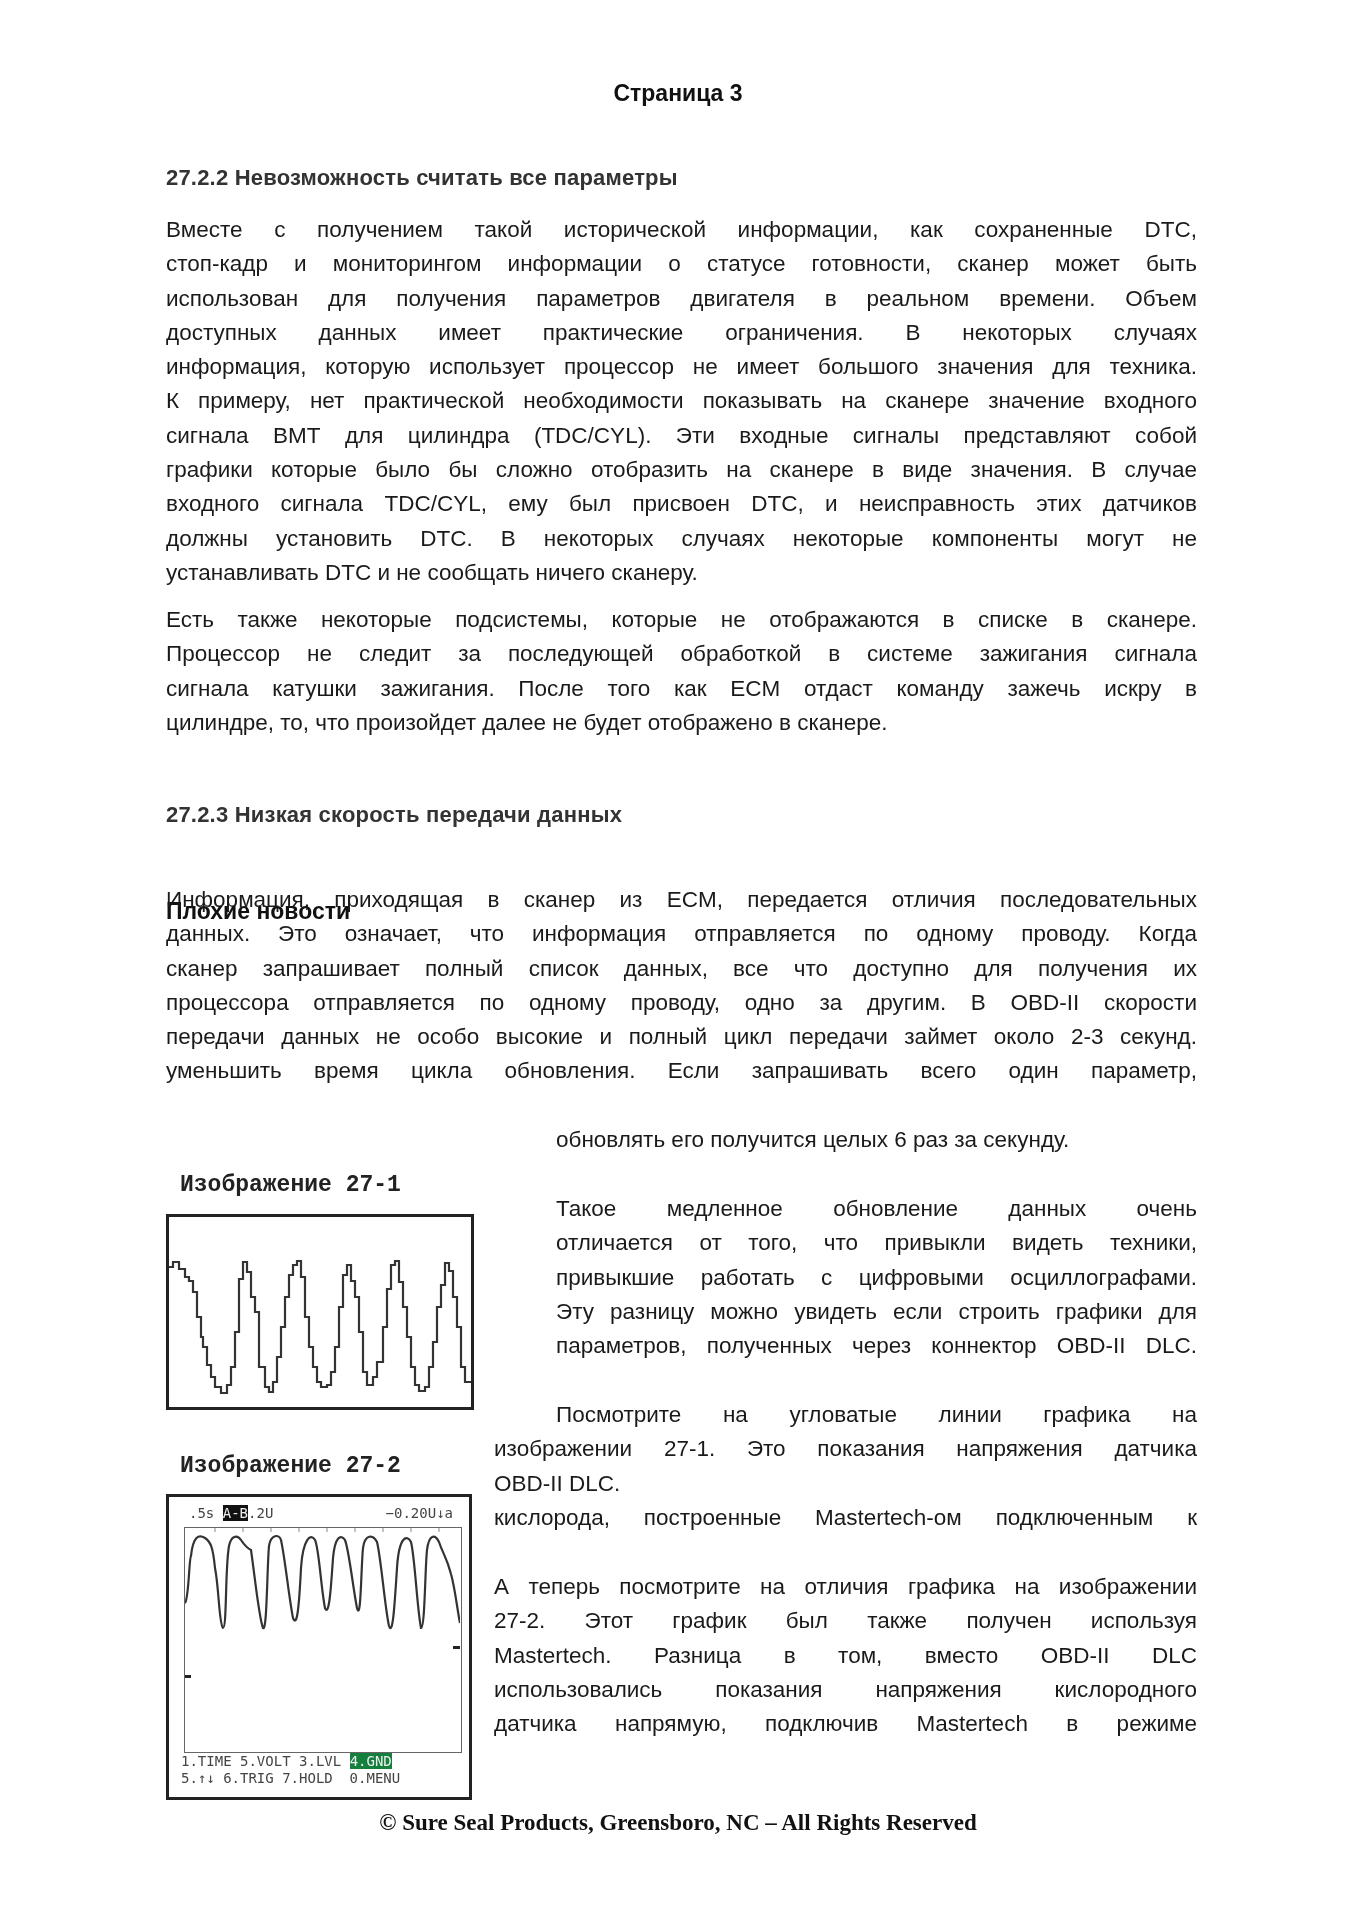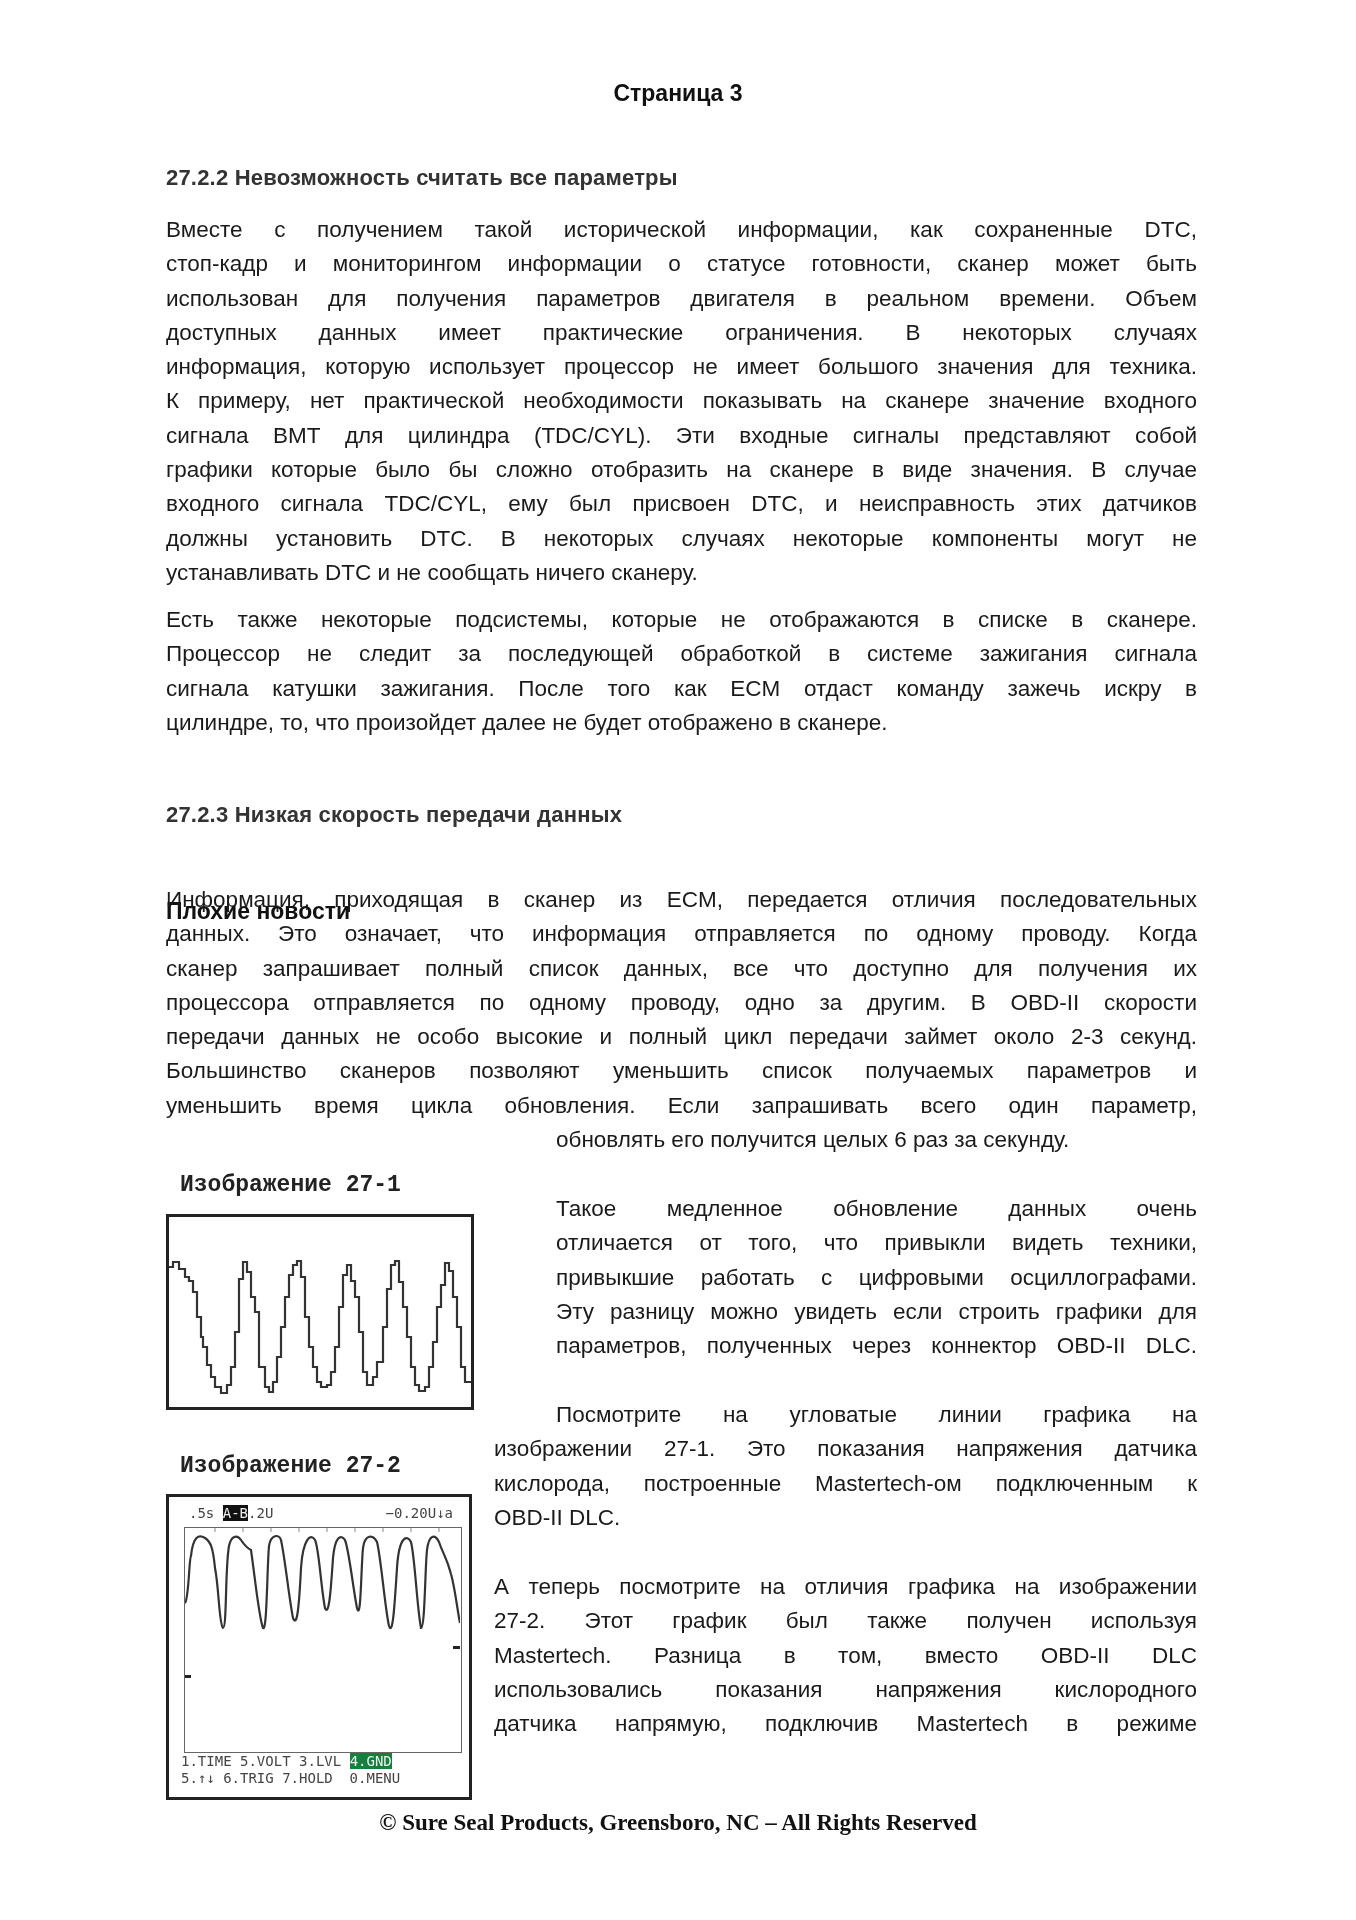--- a/index.html
+++ b/index.html
@@ -59,41 +59,40 @@
 
 <div class="h2" style="top:802px;">27.2.3 Низкая скорость передачи данных</div>
 <div class="h3" style="top:898px;text-align:center;">Плохие новости</div>
 
 <div class="para" style="top:883px;" id="s2p1">
     <span class="line">Информация, приходящая в сканер из ECM, передается отличия последовательных</span>
     <span class="line">данных. Это означает, что информация отправляется по одному проводу. Когда</span>
     <span class="line">сканер запрашивает полный список данных, все что доступно для получения их</span>
     <span class="line">процессора отправляется по одному проводу, одно за другим. В OBD-II скорости</span>
     <span class="line">передачи данных не особо высокие и полный цикл передачи займет около 2-3 секунд.</span>
-    <span class="line">Большинство сканеров позволяют уменьшить список получаемых параметров и</span>
     <span class="line">уменьшить время цикла обновления. Если запрашивать всего один параметр,</span>
   </div>
 <div class="para" style="top:1123px; left:556px; width:641px;">
   <span class="line last">обновлять его получится целых 6 раз за секунду.</span>
 </div>
 
 <div class="para" style="top:1192px; left:556px; width:641px;" id="s2p2">
     <span class="line">Такое медленное обновление данных очень</span>
     <span class="line">отличается от того, что привыкли видеть техники,</span>
     <span class="line">привыкшие работать с цифровыми осциллографами.</span>
     <span class="line">Эту разницу можно увидеть если строить графики для</span>
     <span class="line">параметров, полученных через коннектор OBD-II DLC.</span>
   </div>
 
 <div class="para" style="top:1398px; left:494px; width:703px;">
   <span class="line" style="padding-left:62px;">Посмотрите на угловатые линии графика на</span>
   <div id="s2p3">
       <span class="line">изображении 27-1. Это показания напряжения датчика</span>
+      <span class="line last">OBD-II DLC.</span>
       <span class="line">кислорода, построенные Mastertech-ом подключенным к</span>
-      <span class="line last">OBD-II DLC.</span>
     </div>
 </div>
 
 <div class="para" style="top:1570px; left:494px; width:703px;" id="s2p4">
     <span class="line">А теперь посмотрите на отличия графика на изображении</span>
     <span class="line">27-2. Этот график был также получен используя</span>
     <span class="line">Mastertech. Разница в том, вместо OBD-II DLC</span>
     <span class="line">использовались показания напряжения кислородного</span>
     <span class="line">датчика напрямую, подключив Mastertech в режиме</span>
   </div>

